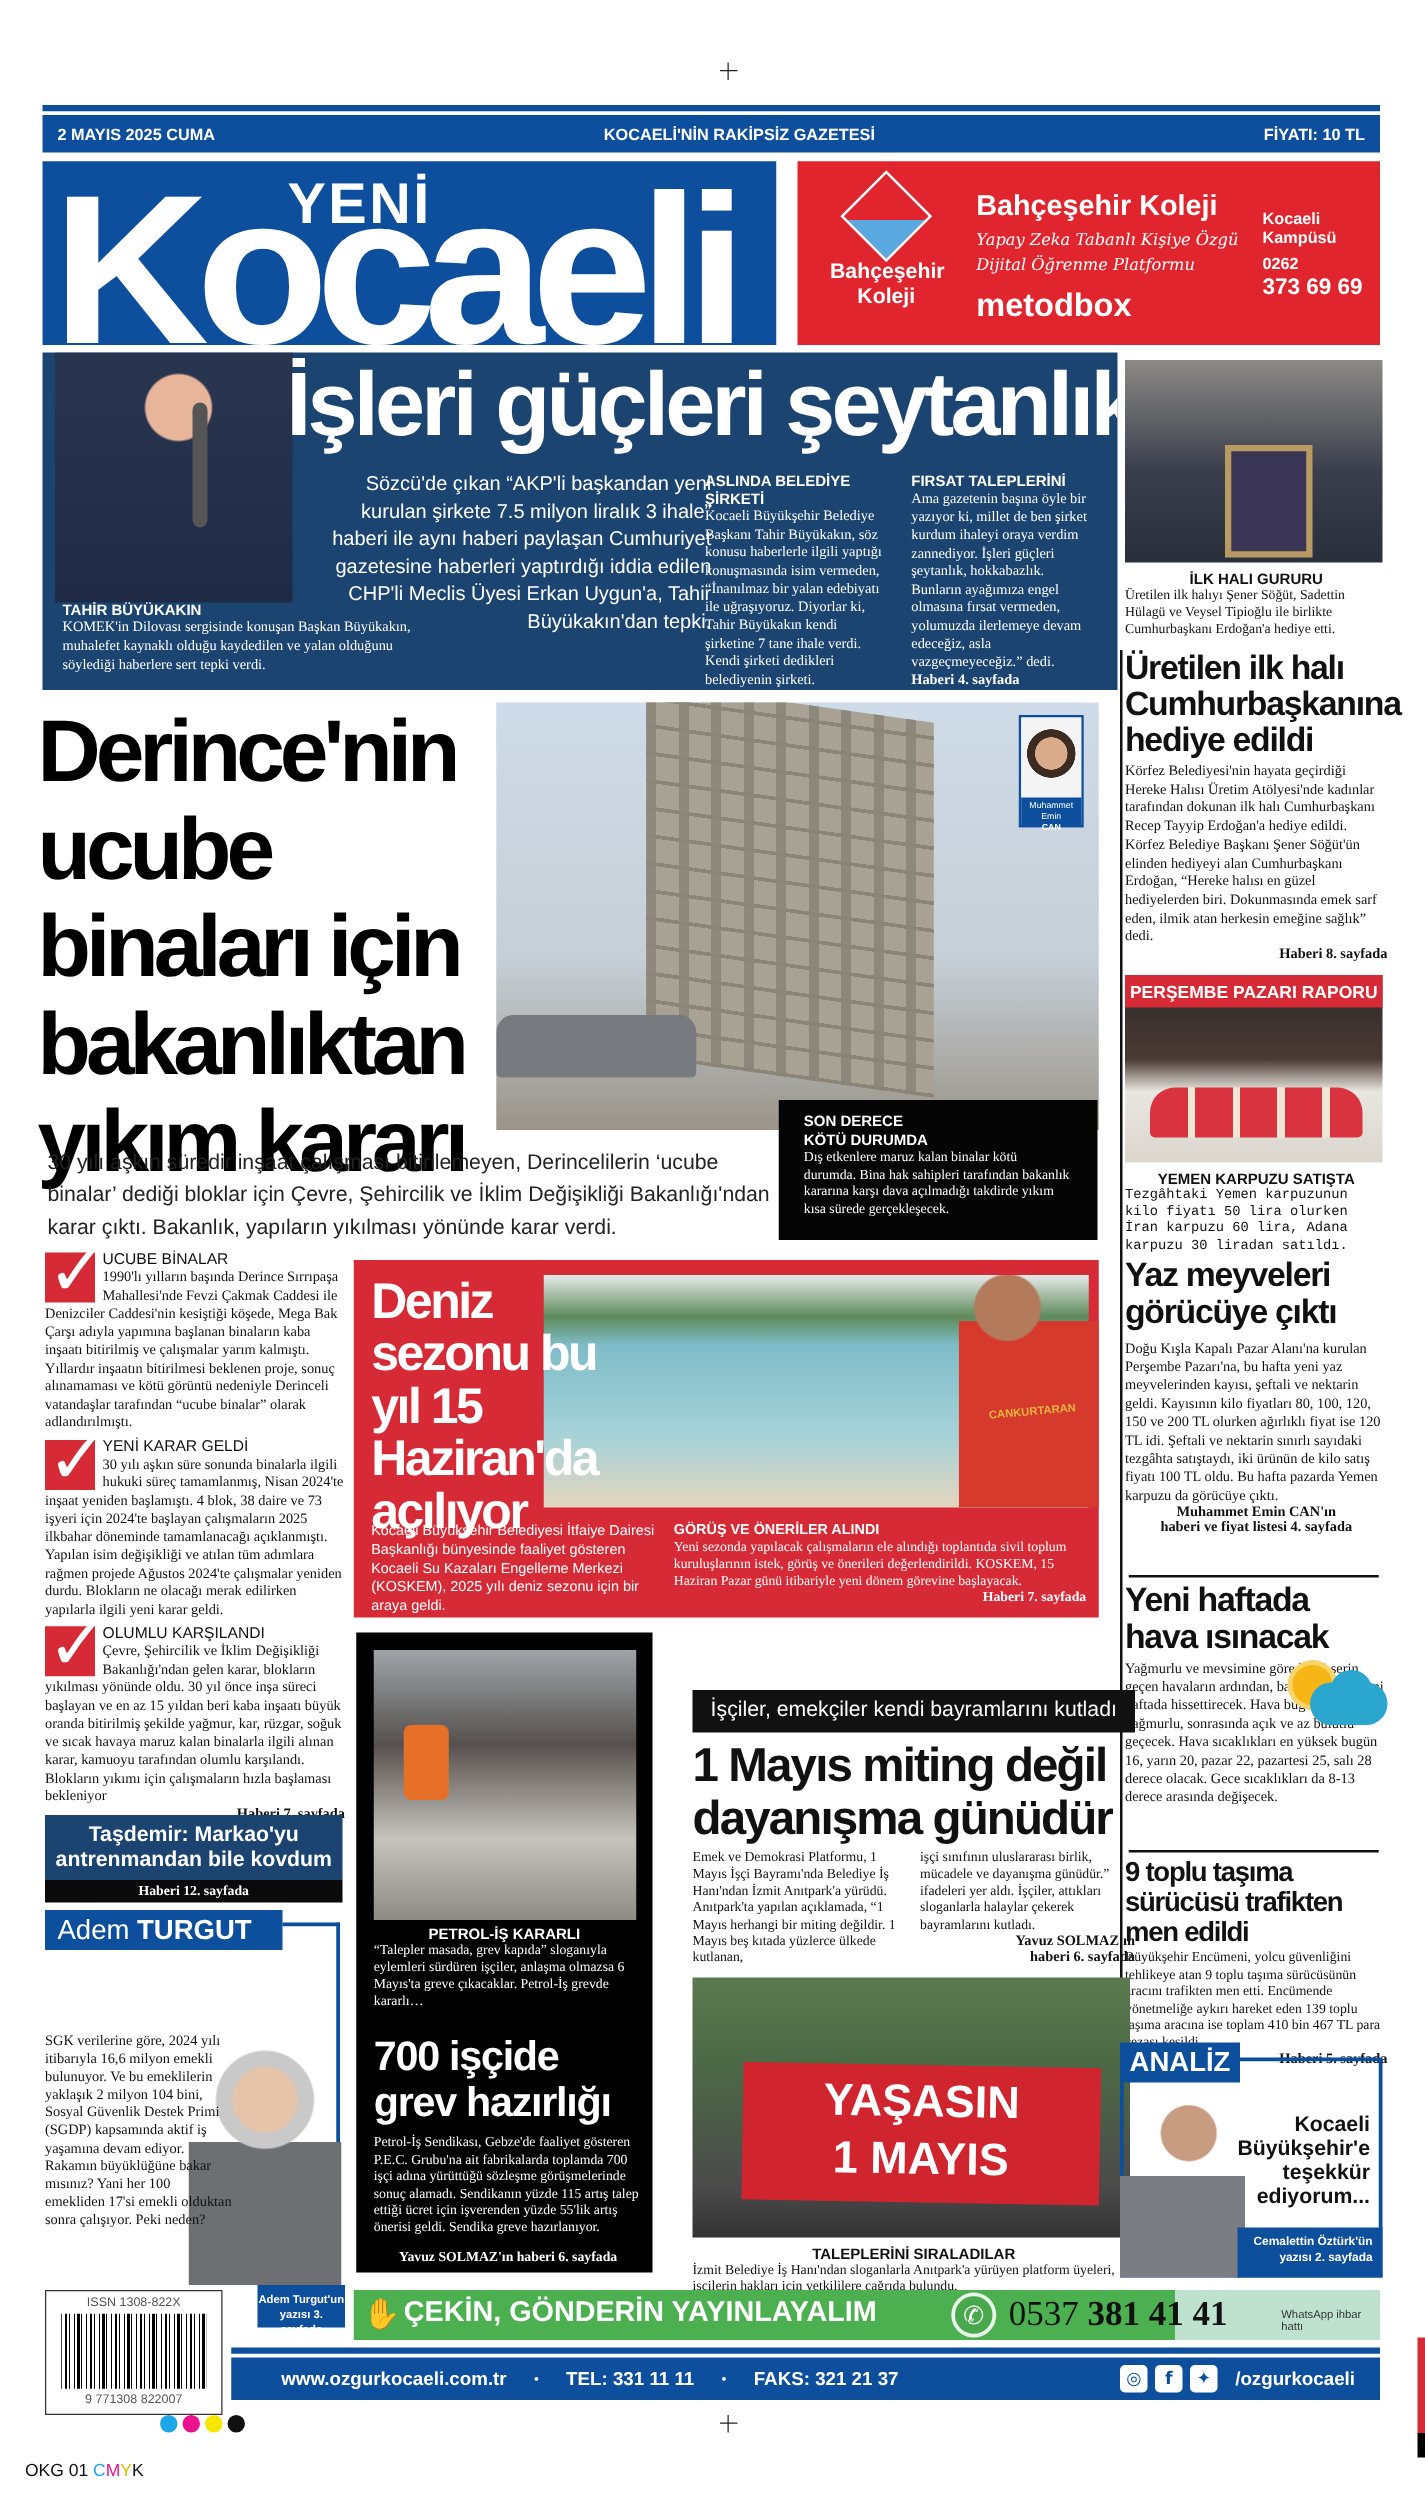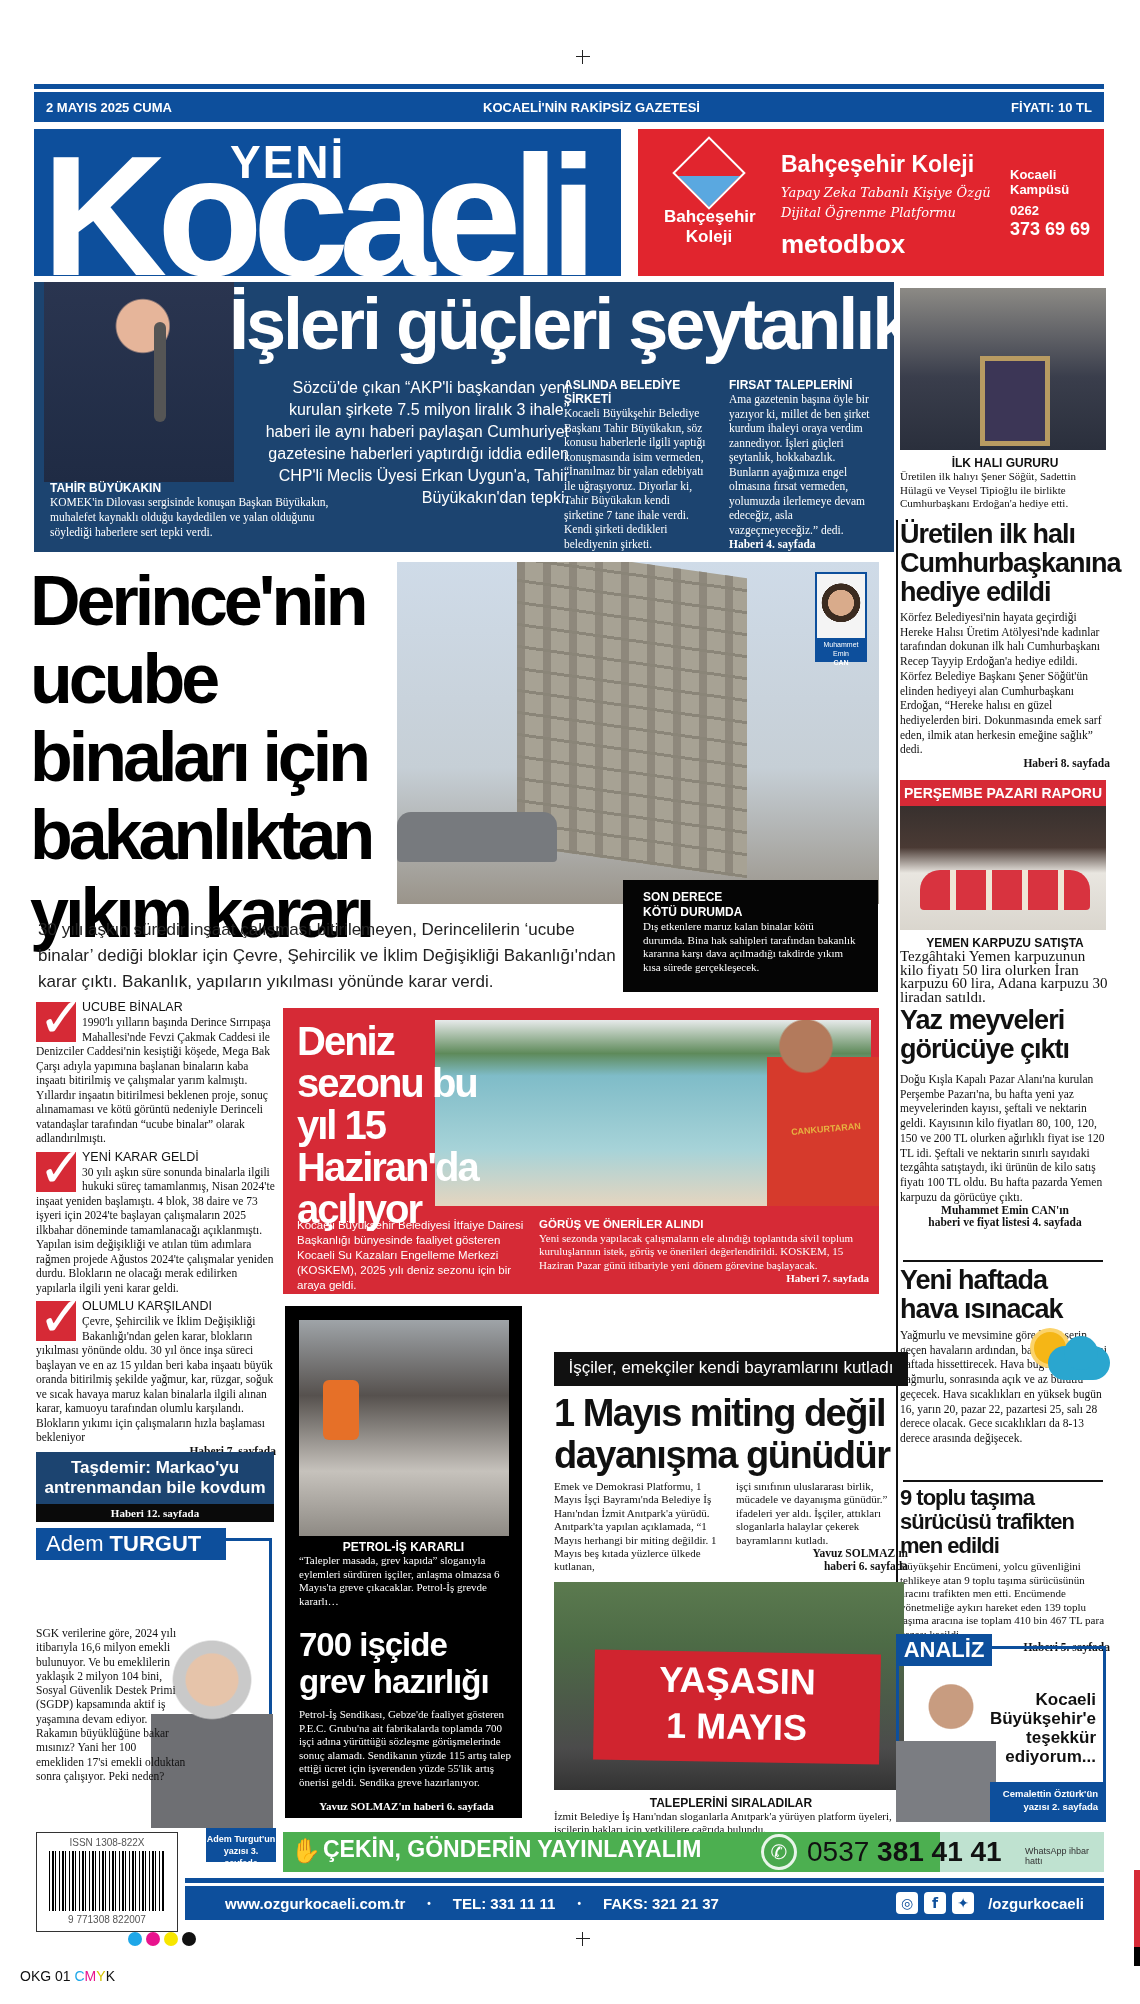--- a/index.html
+++ b/index.html
@@ -128,21 +128,21 @@
   #analiz .lbl { position:absolute; left:0; top:0; width:96px; height:32px; background:#0d4f9c; color:#fff; font-family:"Liberation Sans",sans-serif; font-weight:900; font-size:22px; text-align:center; line-height:32px; }
   #analiz .photo { position:absolute; left:0; top:40px; width:100px; height:148px; background:radial-gradient(circle at 55% 22%, #c89c80 0 17%, transparent 18%), linear-gradient(180deg,transparent 0 45%,#7b7d82 45%); }
   #analiz .h { position:absolute; right:10px; top:56px; text-align:right; font-family:"Liberation Sans",sans-serif; font-weight:900; font-size:17px; line-height:19px; }
   #analiz .cta { position:absolute; left:94px; top:148px; width:116px; height:40px; background:#0d4f9c; color:#fff; font-family:"Liberation Sans",sans-serif; font-size:9.5px; text-align:right; padding:5px 8px; line-height:13px; font-weight:bold; }
 
   
   #wa { left:283px; top:1832px; width:821px; height:40px; background:linear-gradient(90deg,#4caf50 0,#4caf50 80%,#bfe2d0 80%); }
   #wa .t { position:absolute; left:40px; top:4px; color:#fff; font-family:Liberation Sans, sans-serif; font-weight:900; font-size:23px; letter-spacing:0; }
   #wa .hand { position:absolute; left:8px; top:5px; font-size:24px; color:#e8f5e9; font-family:"DejaVu Sans",sans-serif; }
   #wa .ic { position:absolute; left:478px; top:2px; width:36px; height:36px; border-radius:50%; border:3px solid #e8f5e9; background:#49a84d; color:#fff; font-size:20px; text-align:center; line-height:30px; font-family:"DejaVu Sans",sans-serif; }
-  #wa .ph { position:absolute; left:524px; top:4px; font-family:Liberation Sans, sans-serif; font-size:28px; color:#111;text-align:right; }
+  #wa .ph { position:absolute; left:524px; top:4px; font-family:Liberation Serif, serif; font-size:28px; color:#111;text-align:right; }
   #wa .ph b { font-weight:900; }
   #wa .sm { position:absolute; left:742px; top:14px; font-family:"Liberation Sans",sans-serif; font-size:9px; color:#333; }
 
   
   #foot { left:185px; top:1878px; width:919px; height:42px; }
   #foot .s1 { position:absolute; left:0; top:0; width:100%; height:5px; background:#0d4f9c; }
   #foot .s2 { position:absolute; left:0; top:8px; width:100%; height:34px; background:#0d4f9c; color:#fff; font-family:"Liberation Sans",sans-serif; font-weight:bold; font-size:15px; display:flex; align-items:center; padding-left:40px; }
   #foot .dot { margin:0 22px; font-size:10px; }
   #foot .social { margin-left:auto; display:flex; align-items:center; gap:6px; padding-right:20px; }
   #foot .social span.i { width:22px; height:22px; border-radius:4px; background:#fff; color:#0d4f9c; font-size:14px; text-align:center; line-height:22px; font-family:"DejaVu Sans",sans-serif; }
@@ -225,21 +225,21 @@
   <div class="src">Haberi 8. sayfada</div>
 </div>
 <div class="vrule" style="left:896px;top:520px;height:1120px;"></div>
 
 <div class="abs rc" style="top:780px;">
   <div style="position:relative;width:206px;height:150px;background:linear-gradient(180deg,#2c2a2a 0,#4a3a34 45%,#e9e6e0 62%,#dad6ce 100%);">
     <div style="position:absolute;left:0;top:0;width:206px;height:26px;background:#d62a36;color:#fff;font-family:'Liberation Sans',sans-serif;font-weight:bold;font-size:14px;text-align:center;line-height:26px;">PERŞEMBE PAZARI RAPORU</div>
     <div style="position:absolute;left:20px;top:90px;width:170px;height:40px;background:repeating-linear-gradient(90deg,#d8333f 0 30px,#efe6d6 30px 36px);border-radius:20px 20px 4px 4px;"></div>
   </div>
   <div class="rc-capt-h" style="margin-top:6px">YEMEN KARPUZU SATIŞTA</div>
-  <div class="rc-body" style="font-size:15px;line-height:13.5px;">Tezgâhtaki Yemen karpuzunun kilo fiyatı 50 lira olurken İran karpuzu 60 lira, Adana karpuzu 30 liradan satıldı.</div>
+  <div class="rc-body" style="font-size:11px;line-height:13.5px;font-family:Liberation Mono, monospace;">Tezgâhtaki Yemen karpuzunun kilo fiyatı 50 lira olurken İran karpuzu 60 lira, Adana karpuzu 30 liradan satıldı.</div>
   <div class="rc-h2" style="margin-top:2px">Yaz meyveleri görücüye çıktı</div>
   <div class="rc-body" style="margin-top:8px">Doğu Kışla Kapalı Pazar Alanı'na kurulan Perşembe Pazarı'na, bu hafta yeni yaz meyvelerinden kayısı, şeftali ve nektarin geldi. Kayısının kilo fiyatları 80, 100, 120, 150 ve 200 TL olurken ağırlıklı fiyat ise 120 TL idi. Şeftali ve nektarin sınırlı sayıdaki tezgâhta satıştaydı, iki ürünün de kilo satış fiyatı 100 TL oldu. Bu hafta pazarda Yemen karpuzu da görücüye çıktı.</div>
   <div class="src" style="text-align:center">Muhammet Emin CAN'ın</div>
   <div class="src" style="text-align:center">haberi ve fiyat listesi 4. sayfada</div>
 </div>
 
 <div class="rule" style="left:903px;top:1260px;width:200px;"></div>
 <div class="abs rc" style="top:1266px;">
   <div class="rc-h2">Yeni haftada hava ısınacak</div>
   <div style="position:absolute;left:130px;top:62px;width:80px;height:54px;">

